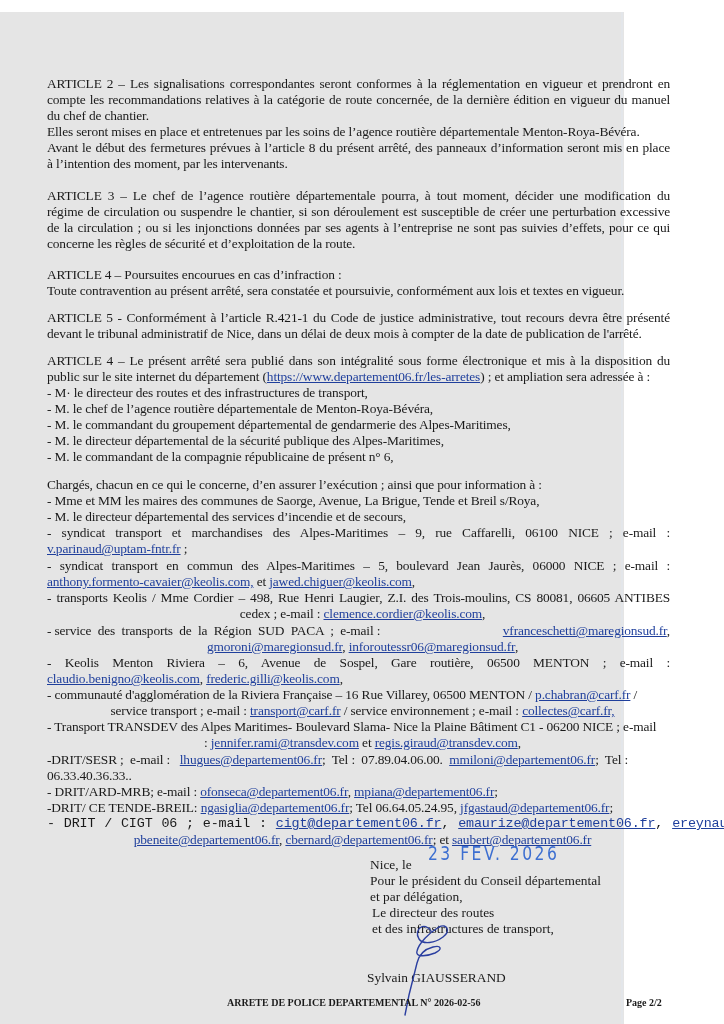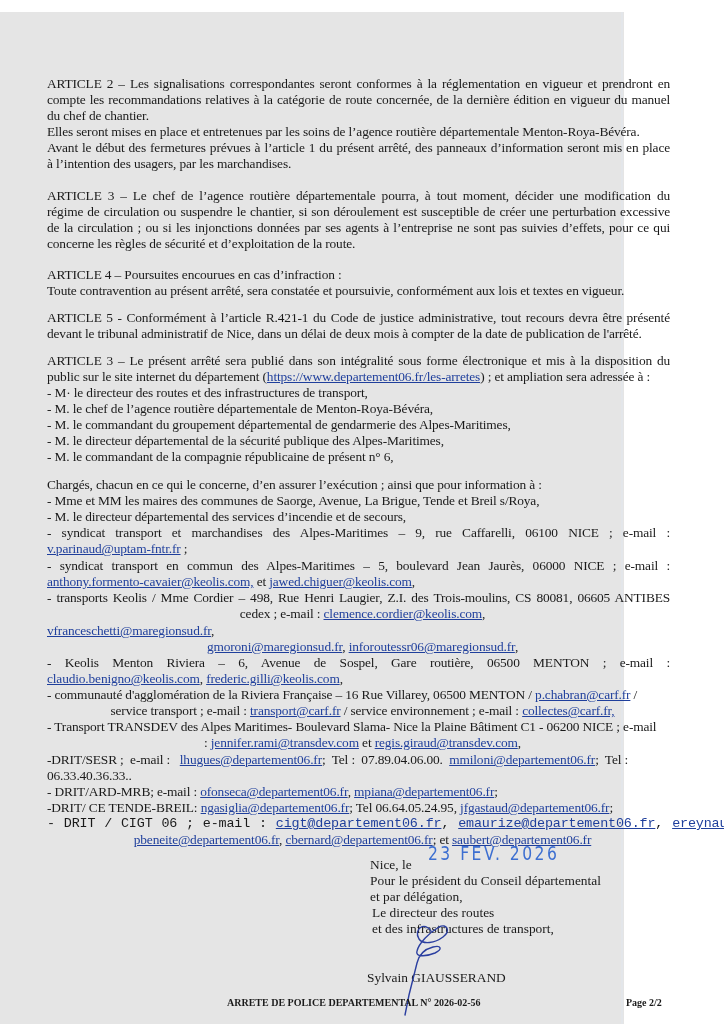--- a/index.html
+++ b/index.html
@@ -24,43 +24,43 @@
 <body>
 
 <div class="page">
   <div class="edge"></div>
 
   <div>
     <div class="ln j" style="top:64px">ARTICLE 2 – Les signalisations correspondantes seront conformes à la réglementation en vigueur et prendront en</div>
     <div class="ln j" style="top:80px">compte les recommandations relatives à la catégorie de route concernée, de la dernière édition en vigueur du manuel</div>
     <div class="ln" style="top:96px">du chef de chantier.</div>
     <div class="ln" style="top:112px">Elles seront mises en place et entretenues par les soins de l’agence routière départementale Menton-Roya-Bévéra.</div>
-    <div class="ln j" style="top:128px">Avant le début des fermetures prévues à l’article 1 du présent arrêté, des panneaux d’information seront mis en place</div>
-    <div class="ln" style="top:144px">à l’intention des usagers, par les marchandises.</div>
+    <div class="ln j" style="top:128px">Avant le début des fermetures prévues à l’article 8 du présent arrêté, des panneaux d’information seront mis en place</div>
+    <div class="ln" style="top:144px">à l’intention des moment, par les intervenants.</div>
   </div>
 
   <div>
     <div class="ln j" style="top:176px">ARTICLE 3 – Le chef de l’agence routière départementale pourra, à tout moment, décider une modification du</div>
     <div class="ln j" style="top:192px">régime de circulation ou suspendre le chantier, si son déroulement est susceptible de créer une perturbation excessive</div>
     <div class="ln j" style="top:208px">de la circulation ; ou si les injonctions données par ses agents à l’entreprise ne sont pas suivies d’effets, pour ce qui</div>
     <div class="ln" style="top:224px">concerne les règles de sécurité et d’exploitation de la route.</div>
   </div>
 
   <div>
     <div class="ln" style="top:255px">ARTICLE 4 – Poursuites encourues en cas d’infraction :</div>
     <div class="ln" style="top:271px">Toute contravention au présent arrêté, sera constatée et poursuivie, conformément aux lois et textes en vigueur.</div>
   </div>
 
   <div>
     <div class="ln j" style="top:298px">ARTICLE 5 - Conformément à l’article R.421-1 du Code de justice administrative, tout recours devra être présenté</div>
     <div class="ln" style="top:314px">devant le tribunal administratif de Nice, dans un délai de deux mois à compter de la date de publication de l'arrêté.</div>
   </div>
 
   <div>
-    <div class="ln j" style="top:341px">ARTICLE 3 – Le présent arrêté sera publié dans son intégralité sous forme électronique et mis à la disposition du</div>
+    <div class="ln j" style="top:341px">ARTICLE 4 – Le présent arrêté sera publié dans son intégralité sous forme électronique et mis à la disposition du</div>
     <div class="ln" style="top:357px">
       <span>public sur le site internet du département (</span><a class="lk">https://www.departement06.fr/les-arretes</a><span>) ; et ampliation sera adressée à :</span>
     </div>
     <div class="ln" style="top:373px">- M· le directeur des routes et des infrastructures de transport,</div>
     <div class="ln" style="top:389px">- M. le chef de l’agence routière départementale de Menton-Roya-Bévéra,</div>
     <div class="ln" style="top:405px">- M. le commandant du groupement départemental de gendarmerie des Alpes-Maritimes,</div>
     <div class="ln" style="top:421px">- M. le directeur départemental de la sécurité publique des Alpes-Maritimes,</div>
     <div class="ln" style="top:437px">- M. le commandant de la compagnie républicaine de présent n° 6,</div>
   </div>
 
@@ -78,20 +78,21 @@
     <div class="ln" style="top:562px">
       <a class="lk">anthony.formento-cavaier@keolis.com,</a><span> et </span><a class="lk">jawed.chiguer@keolis.com</a><span>,</span>
     </div>
 
     <div class="ln j" style="top:578px">-  transports Keolis / Mme Cordier  – 498, Rue Henri Laugier, Z.I. des Trois-moulins, CS 80081, 06605 ANTIBES</div>
     <div class="ln ind" style="top:594px">
       <span>cedex ; e-mail : </span><a class="lk">clemence.cordier@keolis.com</a><span>,</span>
     </div>
 
     <div class="ln" style="top:611px; display:flex; justify-content:space-between;">
+      <span style="white-space:pre;">- service  des  transports  de  la  Région  SUD  PACA  ;  e-mail :</span>
       <span><a class="lk">vfranceschetti@maregionsud.fr</a><span>,</span></span>
     </div>
     <div class="ln ind" style="top:627px">
       <a class="lk">gmoroni@maregionsud.fr</a><span>, </span><a class="lk">inforoutessr06@maregionsud.fr</a><span>,</span>
     </div>
 
     <div class="ln j" style="top:643px">-  Keolis  Menton  Riviera  –  6,  Avenue  de  Sospel,  Gare  routière,  06500  MENTON ;  e-mail :</div>
     <div class="ln" style="top:659px">
       <a class="lk">claudio.benigno@keolis.com</a><span>, </span><a class="lk">frederic.gilli@keolis.com</a><span>,</span>
     </div>

